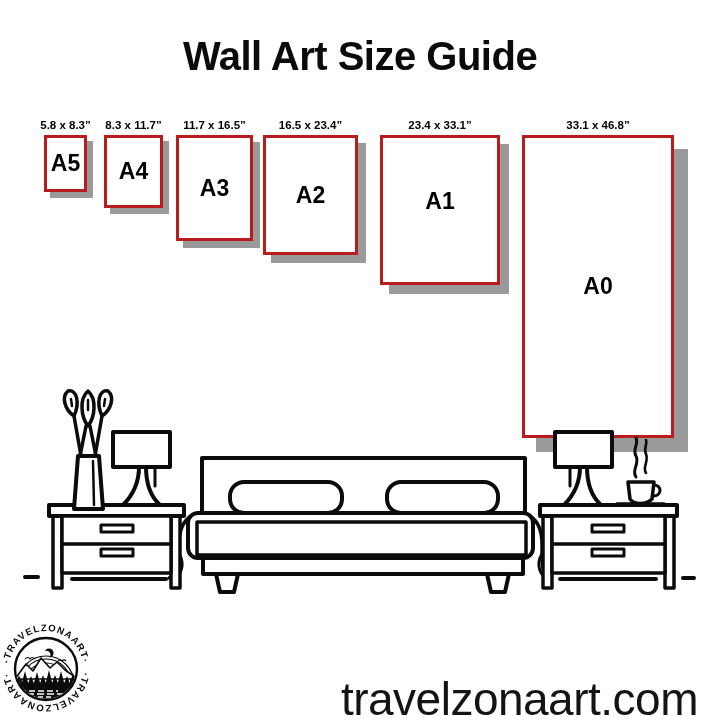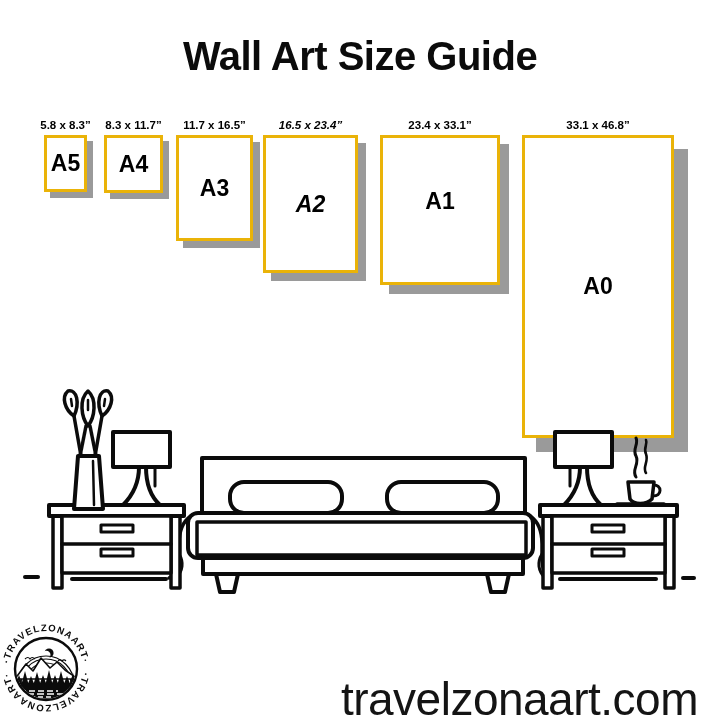--- a/index.html
+++ b/index.html
@@ -2,30 +2,30 @@
 <html><head>
 <meta charset="utf-8">
 <style>
   html,body{margin:0;padding:0;background:#fff;}
   .page{position:relative;width:720px;height:720px;background:#fff;overflow:hidden;
         font-family:"Liberation Sans","DejaVu Sans",sans-serif;color:#0b0b0b;}
   .title{position:absolute;top:34px;left:0;width:100%;margin:0;text-align:center;
          font-size:40px;font-weight:bold;letter-spacing:-0.5px;color:#0b0b0b;}
   
   .card{position:absolute;border-radius:13px;}
-  .sheet{position:absolute;inset:0;background:#fff;border:3px solid #eab308;
+  .sheet{position:absolute;inset:0;background:#fff;border:3px solid #b91c1c;
          box-shadow:var(--sh) var(--sh) 0 0 #9a9a9a;
          display:flex;align-items:center;justify-content:center;}
   .size-letter{font-weight:bold;font-size:23px;color:#000;}
   .dim{position:absolute;bottom:100%;left:50%;transform:translateX(-50%);
        margin-bottom:4px;font-size:11.5px;font-weight:bold;white-space:nowrap;color:#000;}
   #card-a5{left:44px;top:135px;width:43px;height:57px;--sh:6px;}
-  #card-a4{left:104px;top:135px;width:59px;height:58px;--sh:6px;}
+  #card-a4{left:104px;top:135px;width:59px;height:73px;--sh:6px;}
   #card-a3{left:176px;top:135px;width:77px;height:106px;--sh:7px;}
-  #card-a2{left:263px;top:135px;width:95px;height:138px;font-style:italic;--sh:8px;}
+  #card-a2{left:263px;top:135px;width:95px;height:120px;--sh:8px;}
   #card-a1{left:380px;top:135px;width:120px;height:150px;--sh:9px;}
   #card-a0{left:522px;top:135px;width:152px;height:303px;--sh:14px;}
   #card-a1 .size-letter{transform:translateY(-9px);}
   
   .scene{position:absolute;left:0;top:0;width:720px;height:720px;}
   .scene path,.scene rect,.scene line{vector-effect:none;}
   
   .badge{position:absolute;left:-3px;top:617px;width:97px;height:102px;}
   .badge text{font-family:"Liberation Sans","DejaVu Sans",sans-serif;font-weight:bold;
               font-size:9.6px;letter-spacing:1.1px;fill:#0b0b0b;}

